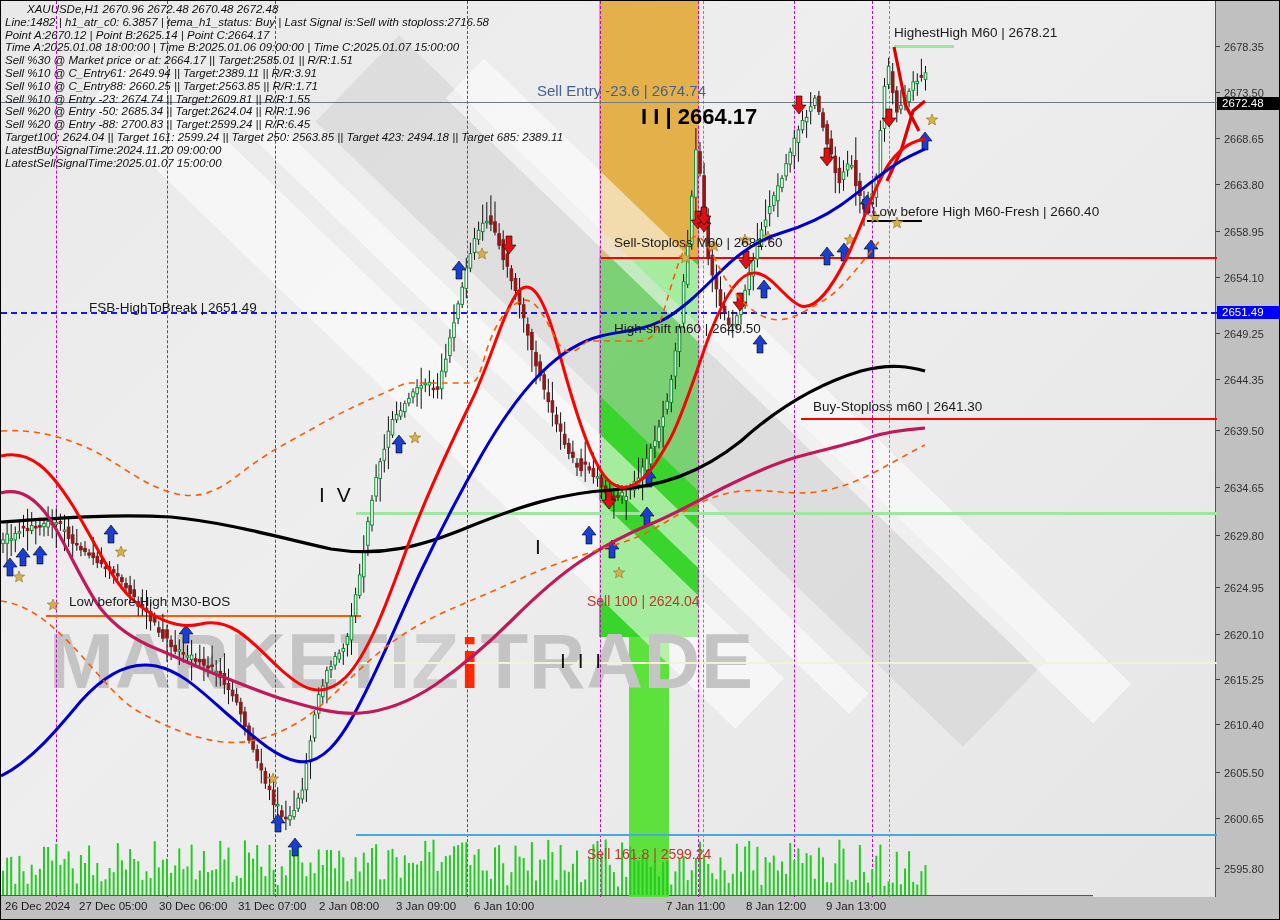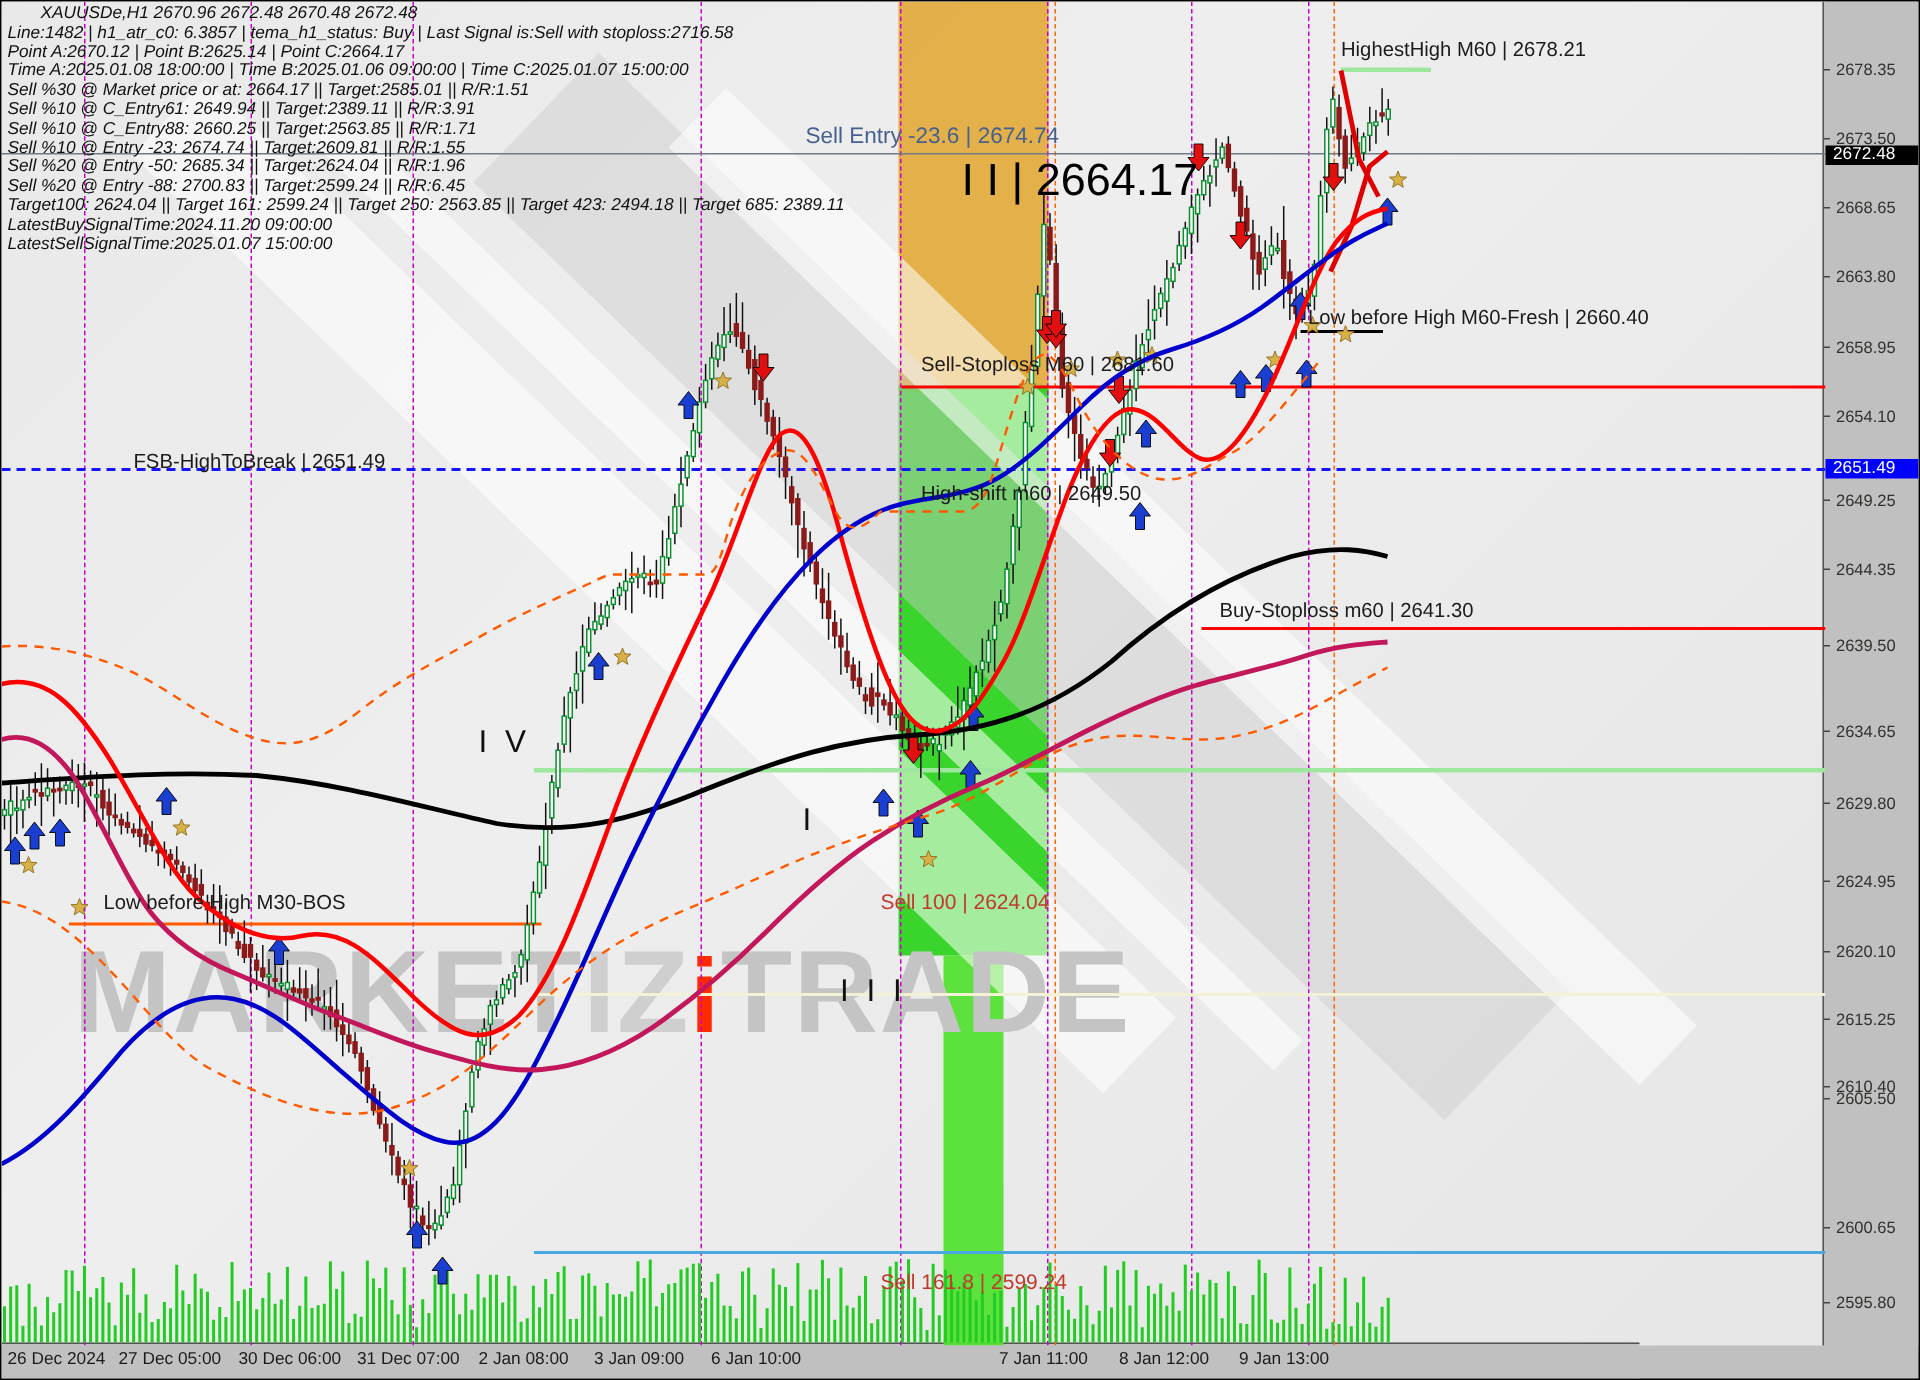--- a/index.html
+++ b/index.html
@@ -125,21 +125,21 @@
   .anno {
     position: absolute;
     font-size: 13.5px;
     white-space: nowrap;
     z-index: 6;
     font-family: "Liberation Sans", sans-serif;
   }
   .anno.dark   { color: #1b1b1b; }
   .anno.blue   { color: #46618f; font-size: 15px; }
   .anno.red    { color: #c0392b; font-size: 14px; }
-  .anno.big    { color: #000; font-size: 30px; font-weight: 400; }
+  .anno.big    { color: #000; font-size: 22px; font-weight: 700; }
   .anno.roman  { color: #111; font-size: 21px; letter-spacing: 3px; }
   
   #info-block {
     position: absolute;
     left: 4px; top: 2px;
     z-index: 7;
     font-family: "Liberation Sans", sans-serif;
     font-size: 11.5px;
     line-height: 12.8px;
     color: #111;
@@ -992,21 +992,21 @@
       <div class="ptick" style="top: 271px;">2654.10</div>
       <div class="ptick" style="top: 327px;">2649.25</div>
       <div class="ptick" style="top: 373px;">2644.35</div>
       <div class="ptick" style="top: 424px;">2639.50</div>
       <div class="ptick" style="top: 481px;">2634.65</div>
       <div class="ptick" style="top: 529px;">2629.80</div>
       <div class="ptick" style="top: 581px;">2624.95</div>
       <div class="ptick" style="top: 628px;">2620.10</div>
       <div class="ptick" style="top: 673px;">2615.25</div>
       <div class="ptick" style="top: 718px;">2610.40</div>
-      <div class="ptick" style="top: 726px;">2605.50</div>
+      <div class="ptick" style="top: 766px;">2605.50</div>
       <div class="ptick" style="top: 812px;">2600.65</div>
       <div class="ptick" style="top: 862px;">2595.80</div>
       <div class="price-box current" style="top: 96px;">2672.48</div>
       <div class="price-box level" style="top: 305px;">2651.49</div>
     </div>
 
   <div id="time-axis">
       <div class="ttick" style="left: 4px;">26 Dec 2024</div>
       <div class="ttick" style="left: 78px;">27 Dec 05:00</div>
       <div class="ttick" style="left: 158px;">30 Dec 06:00</div>

